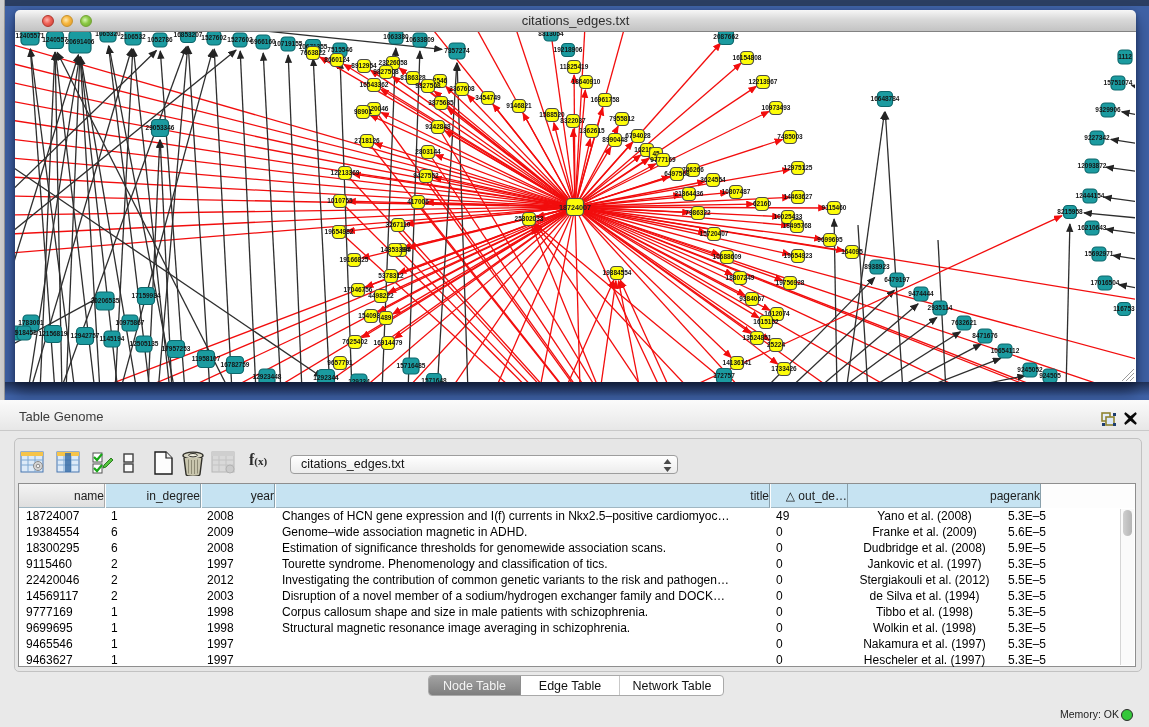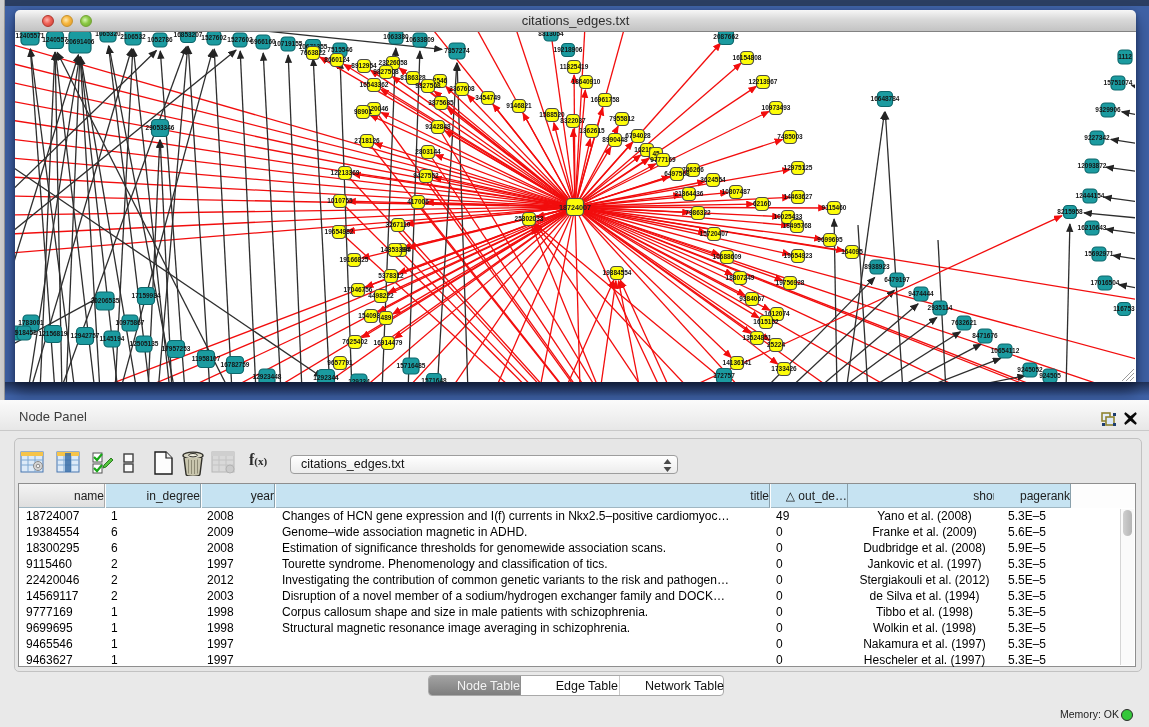--- a/index.html
+++ b/index.html
@@ -29,31 +29,31 @@
 #ftable { position:absolute; left:3px; top:44px; width:1118px; height:184px; background:#fff; border:1px solid #8e8e8e; }
 #thead { position:absolute; left:0; top:0; width:1116px; height:24px; background:#fdfdfd; }
 #thead span { position:absolute; top:0; height:24px; line-height:24px; text-align:right; font-size:12px; color:#1c1c1c;
   background:#c6e3f2; border-right:1px solid #89a0ab; border-bottom:1px solid #9fb6c2; }
 #thead .h1 { left:0; width:86px; background:linear-gradient(#f4f4f4,#dedede) !important; border-right:1px solid #aaa; }
 #thead .h2 { left:87px; width:95px; }
 #thead .h3 { left:183px; width:73px; }
 #thead .h4 { left:257px; width:494px; }
 #thead .h5 { left:752px; width:77px; }
 #thead .h6 { left:829px; width:153px; }
-#thead .h7 { left:975px; width:77px;padding-left:20px; }
+#thead .h7 { left:945px; width:77px;padding-left:20px; }
 #tbody { position:absolute; left:0; top:24px; width:1116px; height:158px; font-size:12px; color:#000; }
 .tr { position:relative; height:16px; line-height:16px; white-space:nowrap; }
 .tr span { position:absolute; top:0; overflow:hidden; }
 .c1 { left:7px; width:80px; } .c2 { left:92px; width:88px; } .c3 { left:188px; width:68px; }
 .c4 { left:263px; width:488px; } .c5 { left:757px; width:70px; }
 .c6 { left:829px; width:153px; text-align:center; } .c7 { left:989px; width:75px; }
 #vsb { position:absolute; right:1px; top:25px; width:14px; height:156px; background:#fafafa; border-left:1px solid #d5d5d5; }
 #vsb .thumb { position:absolute; left:2px; top:1px; width:9px; height:26px; border-radius:5px; background:linear-gradient(90deg,#cfcfcf,#b5b5b5); }
 #tabs { position:absolute; left:428px; top:275px; width:296px; height:21px; background:#fff; border:1px solid #a9a9a9; border-radius:4px;
-  font-size:12.5px; line-height:20px; text-align:right; }
+  font-size:12.5px; line-height:20px; text-align:center; }
 #tabs .seg1 { position:absolute; left:0; top:0; width:92px; height:19px; background:linear-gradient(#a2a2a2,#7e7e7e); color:#f4f4f4; border-radius:3px 0 0 3px; border-right:1px solid #8e8e8e; }
 #tabs .seg2 { position:absolute; left:93px; top:0; width:96px; height:19px; color:#111; }
 #tabs .seg3 { position:absolute; left:190px; top:0; width:105px; height:19px; color:#111; border-left:1px solid #c9c9c9; }
 #mem { position:absolute; left:1060px; top:308px; font-size:10.5px; color:#222; }
 #memdot { position:absolute; left:1121px; top:309px; width:12px; height:12px; border-radius:50%; background:#35c83b; border:1.5px solid #2b2b2b; }
 .dd { position:absolute; left:275px; top:16px; width:388px; height:19px; background:linear-gradient(#ffffff,#ececec);
   border:1px solid #9d9d9d; border-radius:4px; font-size:12.5px; color:#111; line-height:17px; padding-left:10px; }
 </style></head>
 <body>
 <div id="desk">
@@ -844,21 +844,21 @@
         <span class="light" id="ly"></span>
         <span class="light" id="lg"></span>
       <span class="t">citations_edges.txt</span>
       </div>
   </div>
 </div>
 <div id="shadowband" style="position:absolute;left:5px;top:382px;width:1144px;height:14px;background:linear-gradient(rgba(13,21,42,.62),rgba(13,21,42,0));"></div>
 <div id="grip"></div>
 <div id="panel">
   <div id="phead">
-      <span class="t">Node Panel</span>
+      <span class="t">Table Genome</span>
     <svg class="ticon" style="left:1101px" width="17" height="15" viewBox="0 0 17 15">
       <rect x="1" y="1" width="8" height="8" fill="#e6eefb" stroke="#8f8431" stroke-width="1.6"></rect>
       <rect x="5" y="5" width="8" height="8" fill="#dce9fa" stroke="#8f8431" stroke-width="1.6"></rect>
       <rect x="12" y="1" width="3" height="3" fill="#1d3d6e"></rect>
         <rect x="1" y="11" width="3" height="3" fill="#1d3d6e"></rect>
       <rect x="12" y="11" width="3" height="3" fill="#1d3d6e"></rect>
     </svg>
     <svg class="ticon" style="left:1124px" width="13" height="13" viewBox="0 0 13 13">
       <path d="M1.5,1 L6.5,5 L11.5,1 L12,1.8 L7.6,6.5 L12,11.2 L11.5,12 L6.5,8 L1.5,12 L1,11.2 L5.4,6.5 L1,1.8 z" fill="#0a0a0a" stroke="#0a0a0a" stroke-width="1.4" stroke-linejoin="round"></path>
     </svg>

